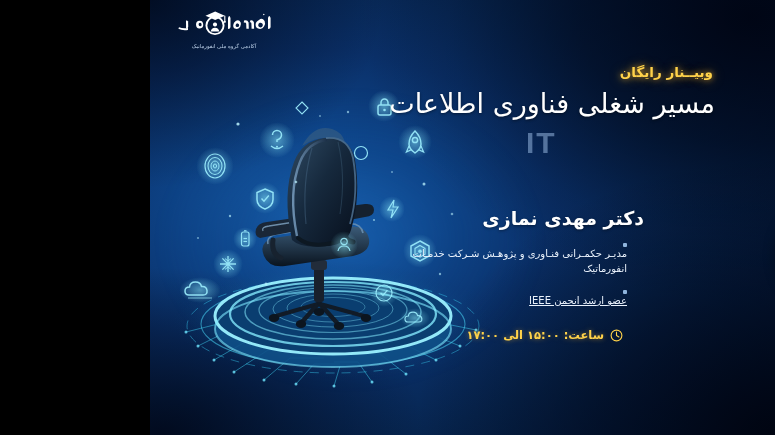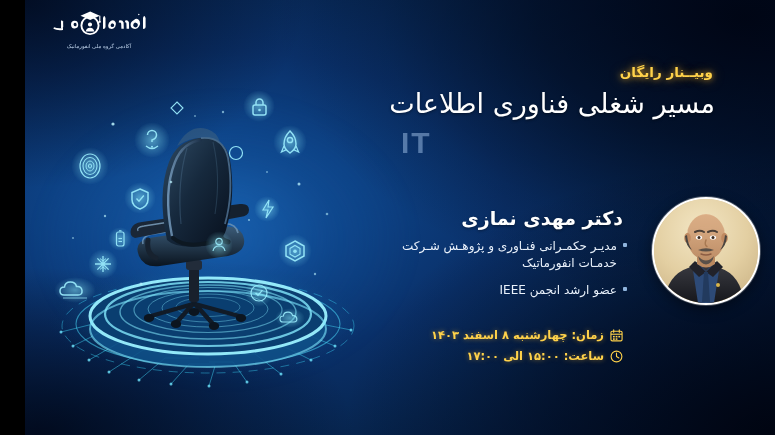--- a/index.html
+++ b/index.html
@@ -2,21 +2,21 @@
 <html lang="fa" dir="rtl"><head>
 <meta charset="utf-8">
 <title>Webinar Banner</title>
 <style>
   html,body{margin:0;padding:0;background:#000;}
   body{
     font-family:"DejaVu Sans","Liberation Sans",sans-serif;
   }
   #banner{
     position:relative;
-    width:750px;height:435px;
+    width:625px;height:435px;
     overflow:hidden;
     background:#701a75;
   }
 
   
   .bg-base{
     position:absolute;inset:0;
     background:
       radial-gradient(118% 105% at 24% 47%, #14549c 0%, #0d4285 17%, #0a3069 34%, #072651 52%, #041b3d 70%, #021029 86%, #01091c 100%);
   }
@@ -92,51 +92,51 @@
     position:absolute;left:376px;top:126px;
     font-size:30px;
     font-weight:bold;
     letter-spacing:2px;
     color:rgba(150,182,222,.55);
     font-family:Liberation Sans, sans-serif;
   }
 
   
   .speaker-name{
-    position:absolute;right:152px;top:207px;
+    position:absolute;right:131px;top:207px;
     direction:rtl;
     font-size:19px;
     font-weight:bold;
     color:#ffffff;
     white-space:nowrap;
     text-shadow:0 1px 3px rgba(0,0,0,.4);
   }
   .bullets{
     position:absolute;right:148px;top:238px;width:238px;
     direction:rtl;
     text-align:right;
   }
   .bullet{
-    display:flex;flex-direction:row;
+    display:flex;flex-direction:column;
     align-items:flex-start;
     justify-content:flex-start;
     margin-bottom:9px;
     color:#e9f1fb;
-    font-size:12px;
+    font-size:10px;
     line-height:1.45;
   }
   .bullet .dot{
     flex:0 0 auto;
     width:4px;height:4px;
     background:#8fb4dc;
     margin-top:5px;margin-left:6px;
     border-radius:1px;
   }
   .bullet .btxt{flex:1 1 auto;text-align:right;}
-  .b2{justify-content:center;}
+  .b2{justify-content:center;text-decoration:underline;}
   .b2 .btxt{text-align:right;}
 
   
   .photo{
     position:absolute;left:627px;top:197px;
     width:104px;height:104px;border-radius:50%;
     border:2.5px solid #ffffff;
     overflow:hidden;
     box-shadow:0 0 0 1px rgba(255,255,255,.25),0 4px 14px rgba(0,0,0,.45);
     background:#dcc9a0;
@@ -511,35 +511,20 @@
       <path d="M47 55 q5 2 10 0" stroke="#8c5c43" stroke-width="1.4" fill="none" stroke-linecap="round"></path>
 
       <path d="M44 57 q8 9 16 0 q-2 8 -8 8.5 q-6 -.5 -8 -8.5 z" fill="#595049"></path>
 
       <circle cx="64" cy="86" r="2" fill="#d8b44a"></circle>
     </svg>
   </div>
 
   <div class="info">
 
-    <div class="info-row">
-      <span class="ic">
-        <svg viewBox="0 0 14 14" width="13" height="13">
-          <rect x="1" y="2.4" width="12" height="10.4" rx="1.4" fill="none" stroke="#ffd24a" stroke-width="1.2"></rect>
-          <path d="M1 5.6 H13" stroke="#ffd24a" stroke-width="1.2"></path>
-          <path d="M4 1 V3.6 M10 1 V3.6" stroke="#ffd24a" stroke-width="1.2" stroke-linecap="round"></path>
-          <rect x="3.2" y="7.4" width="1.9" height="1.7" fill="#ffd24a"></rect>
-          <rect x="6.1" y="7.4" width="1.9" height="1.7" fill="#ffd24a"></rect>
-          <rect x="9" y="7.4" width="1.9" height="1.7" fill="#ffd24a"></rect>
-          <rect x="3.2" y="10" width="1.9" height="1.7" fill="#ffd24a"></rect>
-          <rect x="6.1" y="10" width="1.9" height="1.7" fill="#ffd24a"></rect>
-        </svg>
-      </span>
-      <span>زمان: چهارشنبه ۸ اسفند ۱۴۰۳</span>
-    </div>
 
     <div class="info-row">
       <span class="ic">
         <svg viewBox="0 0 14 14" width="13" height="13">
           <circle cx="7" cy="7" r="5.8" fill="none" stroke="#ffd24a" stroke-width="1.2"></circle>
           <path d="M7 3.4 V7 L9.6 8.6" stroke="#ffd24a" stroke-width="1.2" fill="none" stroke-linecap="round" stroke-linejoin="round"></path>
         </svg>
       </span>
       <span>ساعت: ۱۵:۰۰ الی ۱۷:۰۰</span>
     </div>

